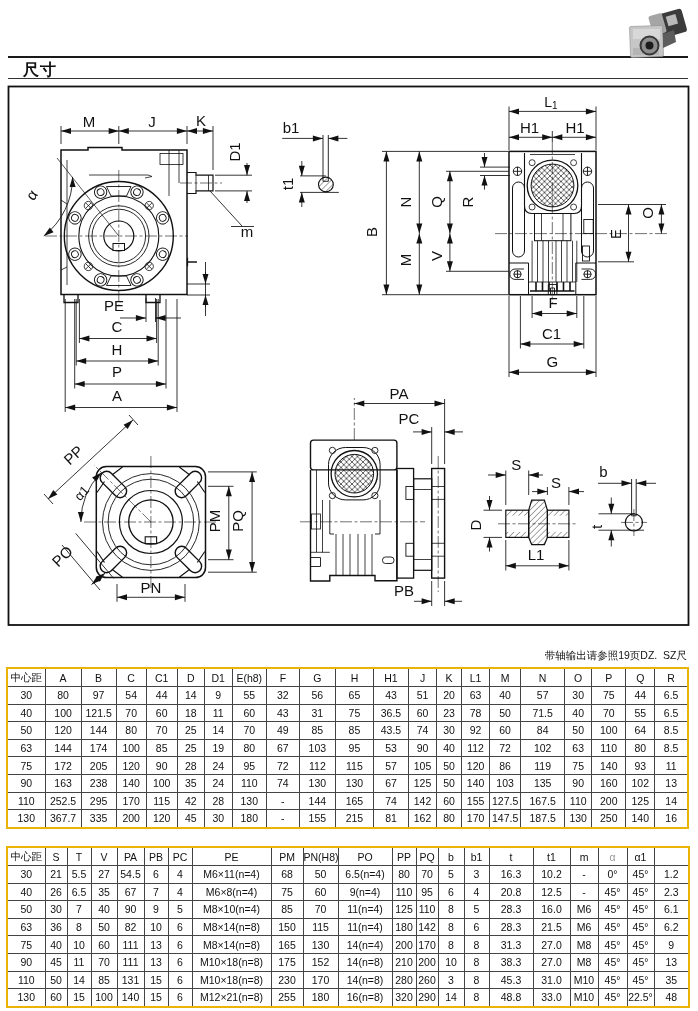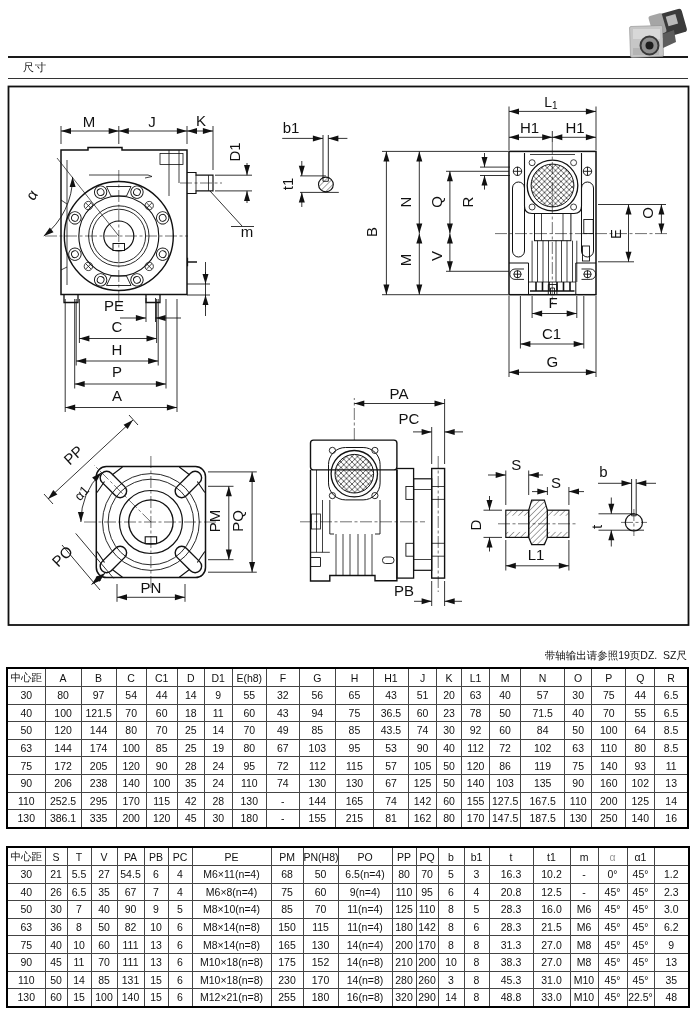--- a/index.html
+++ b/index.html
@@ -2,21 +2,21 @@
 <html><head>
 <meta charset="utf-8">
 <style>
 html,body{margin:0;padding:0;background:#fff;}
 body{width:698px;height:1011px;position:relative;font-family:"Liberation Sans",sans-serif;overflow:hidden;}
 .abs{position:absolute;}
 table{border-collapse:collapse;table-layout:fixed;font-family:"Liberation Sans",sans-serif;}
 td{border:1px solid #444;text-align:center;vertical-align:middle;padding:0;font-size:10.5px;color:#111;white-space:nowrap;overflow:hidden;}
 .t1 td{height:16.6px;}
 .t2 td{height:16.6px;}
-table{border:2px solid #000000;}
+table{border:2px solid #eab308;}
 tr.hd td{height:17px;}
 </style>
 </head>
 <body>
 
 <div class="abs" style="left:8px;top:56px;width:680px;height:2px;background:#1a1a1a;"></div>
 
 <svg class="abs" style="left:622px;top:8px;" width="70" height="50" viewBox="0 0 70 50">
 <defs>
       <filter id="pb" x="-10%" y="-10%" width="120%" height="120%">
@@ -35,21 +35,21 @@
 <rect x="11" y="21" width="27" height="10" fill="#d8d8d8"></rect>
 <rect x="11" y="40" width="26" height="7" fill="#b4b4b4"></rect>
 
 <circle cx="27.5" cy="37.5" r="9" fill="#8f8f8f" stroke="#383838" stroke-width="2"></circle>
 <circle cx="27.5" cy="37.5" r="4" fill="#1d1d1d"></circle>
 
 <path d="M41,26 L52,22 L54,34 L41,40 Z" fill="#5c5c5c"></path>
 </g>
 </svg>
 
-<div class="abs" style="left:23px;top:60px;font-size:11px;font-weight:normal;color:#111;letter-spacing:1px;">尺寸</div>
+<div class="abs" style="left:23px;top:60px;font-size:16px;font-weight:bold;color:#111;letter-spacing:1px;">尺寸</div>
 
 <div class="abs" style="left:8px;top:78px;width:680px;height:1px;background:#333;"></div>
 
 <svg id="panel" class="abs" style="left:0;top:0;" width="698" height="660" viewBox="0 0 698 660">
 <defs>
 <marker id="ae" markerWidth="12" markerHeight="8" refX="10.6" refY="4" orient="auto" markerUnits="userSpaceOnUse">
         <path d="M0.5,1 L10.6,4 L0.5,7 z" fill="#111"></path>
       </marker>
 <marker id="as" markerWidth="12" markerHeight="8" refX="1" refY="4" orient="auto" markerUnits="userSpaceOnUse">
         <path d="M11,1 L1,4 L11,7 z" fill="#111"></path>
@@ -576,21 +576,21 @@
 <tr>
         <td>40</td>
         <td>100</td>
         <td>121.5</td>
         <td>70</td>
         <td>60</td>
         <td>18</td>
         <td>11</td>
         <td>60</td>
         <td>43</td>
-        <td>94</td>
+        <td>31</td>
         <td>75</td>
         <td>36.5</td>
         <td>60</td>
         <td>23</td>
         <td>78</td>
         <td>50</td>
         <td>71.5</td>
         <td>40</td>
         <td>70</td>
         <td>55</td>
@@ -660,21 +660,21 @@
         <td>120</td>
         <td>86</td>
         <td>119</td>
         <td>75</td>
         <td>140</td>
         <td>93</td>
         <td>11</td>
       </tr>
 <tr>
         <td>90</td>
-        <td>206</td>
+        <td>163</td>
         <td>238</td>
         <td>140</td>
         <td>100</td>
         <td>35</td>
         <td>24</td>
         <td>110</td>
         <td>74</td>
         <td>130</td>
         <td>130</td>
         <td>67</td>
@@ -706,21 +706,21 @@
         <td>155</td>
         <td>127.5</td>
         <td>167.5</td>
         <td>110</td>
         <td>200</td>
         <td>125</td>
         <td>14</td>
       </tr>
 <tr>
         <td>130</td>
-        <td>386.1</td>
+        <td>367.7</td>
         <td>335</td>
         <td>200</td>
         <td>120</td>
         <td>45</td>
         <td>30</td>
         <td>180</td>
         <td>-</td>
         <td>155</td>
         <td>215</td>
         <td>81</td>
@@ -845,21 +845,21 @@
         <td>11(n=4)</td>
         <td>125</td>
         <td>110</td>
         <td>8</td>
         <td>5</td>
         <td>28.3</td>
         <td>16.0</td>
         <td>M6</td>
         <td>45°</td>
         <td>45°</td>
-        <td>3.0</td>
+        <td>6.1</td>
       </tr>
 <tr>
         <td>63</td>
         <td>36</td>
         <td>8</td>
         <td>50</td>
         <td>82</td>
         <td>10</td>
         <td>6</td>
         <td>M8×14(n=8)</td>

